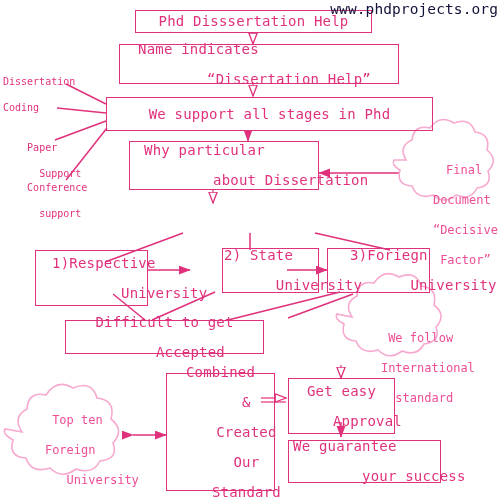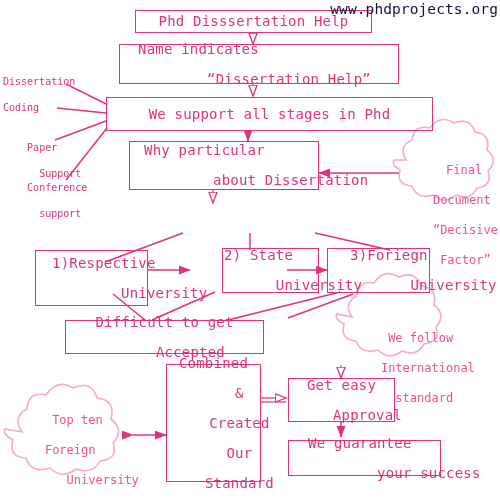--- a/index.html
+++ b/index.html
@@ -137,34 +137,34 @@
   <div class="node l" style="left:327px;top:248px;width:103px;height:45px;padding-left:22px;">
     <span><span>3)Foriegn</span><br>
       <span> University</span></span>
   </div>
 
   <div class="node c" style="left:65px;top:320px;width:199px;height:34px;">
     <span style="text-align:center;"><span>Difficult to get</span><br>
       <span>Accepted</span></span>
   </div>
 
-  <div class="node c" style="left:166px;top:364px;width:95px;height:118px;">
+  <div class="node c" style="left:166px;top:373px;width:109px;height:118px;">
     <span style="text-align:center;"><span>Combined</span><br>
       <span>&amp;</span><br>
       <span>Created</span><br>
       <span>Our</span><br>
       <span>Standard</span></span>
   </div>
 
-  <div class="node c" style="left:288px;top:378px;width:107px;height:44px;justify-content:center;">
+  <div class="node c" style="left:288px;top:378px;width:107px;height:56px;justify-content:center;">
     <span style="text-align:center;"><span>Get easy</span><br>
       <span>Approval</span></span>
   </div>
 
-  <div class="node l" style="left:288px;top:440px;width:153px;height:36px;padding-left:19px;">
+  <div class="node l" style="left:288px;top:440px;width:153px;height:43px;padding-left:4px;">
     <span><span>We guarantee</span><br>
       <span>  your success</span></span>
   </div>
 
   <div class="sidelabel" style="left:3px;top:75px;">Dissertation</div>
   <div class="sidelabel" style="left:3px;top:101px;">Coding</div>
   <div class="sidelabel" style="left:3px;top:128px;">
     <span>Paper</span><br>
     <span>  Support</span>
   </div>

